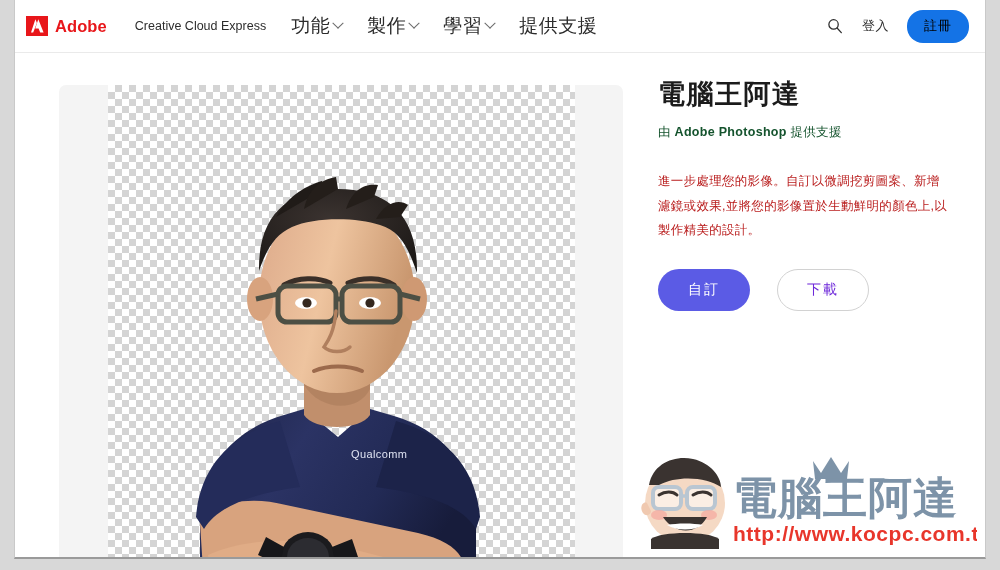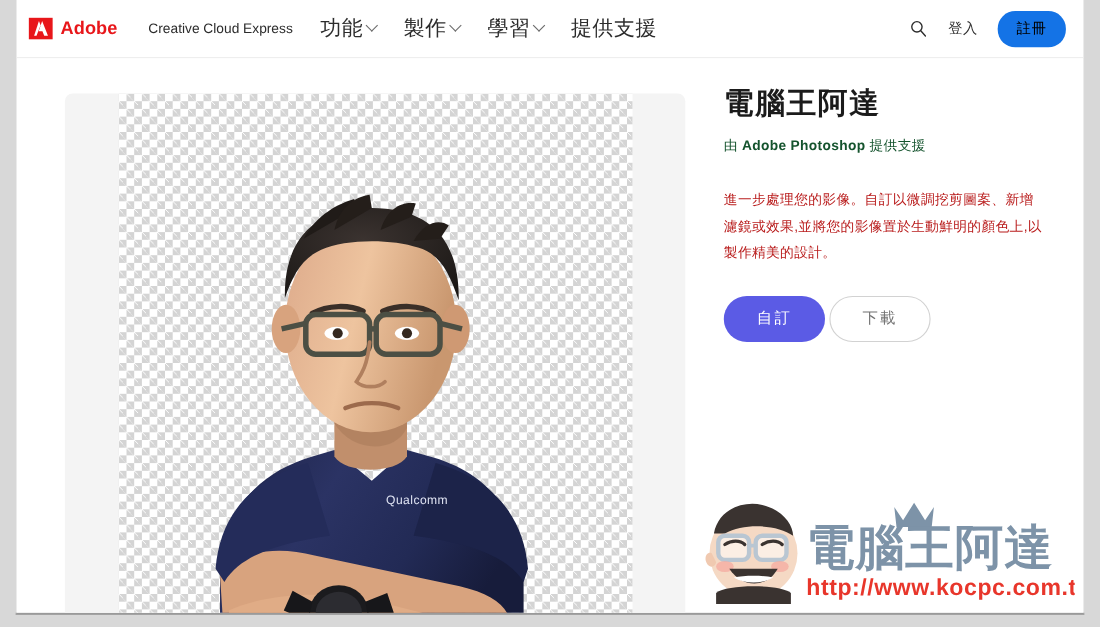--- a/index.html
+++ b/index.html
@@ -170,35 +170,35 @@
   }
   #product-subtitle .ps-brand { font-weight: 700; }
   #product-description {
     font-size: 12.5px;
     color: #b91c1c;
     line-height: 1.95;
     letter-spacing: .3px;
     margin: 0 0 26px 0;
     width: 290px;
   }
-  .cta-row { display: flex; align-items: center; gap: 4px; }
+  .cta-row { display: flex; align-items: center; gap: 27px; }
   .btn-primary {
     background: #5b5be5;
     color: #ffffff;
     font-size: 14px;
     letter-spacing: 2px;
     border: none;
     border-radius: 22px;
     padding: 12px 30px;
     cursor: pointer;
     font-family: inherit;
   }
   .btn-secondary {
     background: #ffffff;
-    color: #737373;
+    color: #6d28d9;
     font-size: 14px;
     letter-spacing: 2px;
     border: 1px solid #d2d2d2;
     border-radius: 22px;
     padding: 11px 29px;
     cursor: pointer;
     font-family: inherit;
   }
 
   

